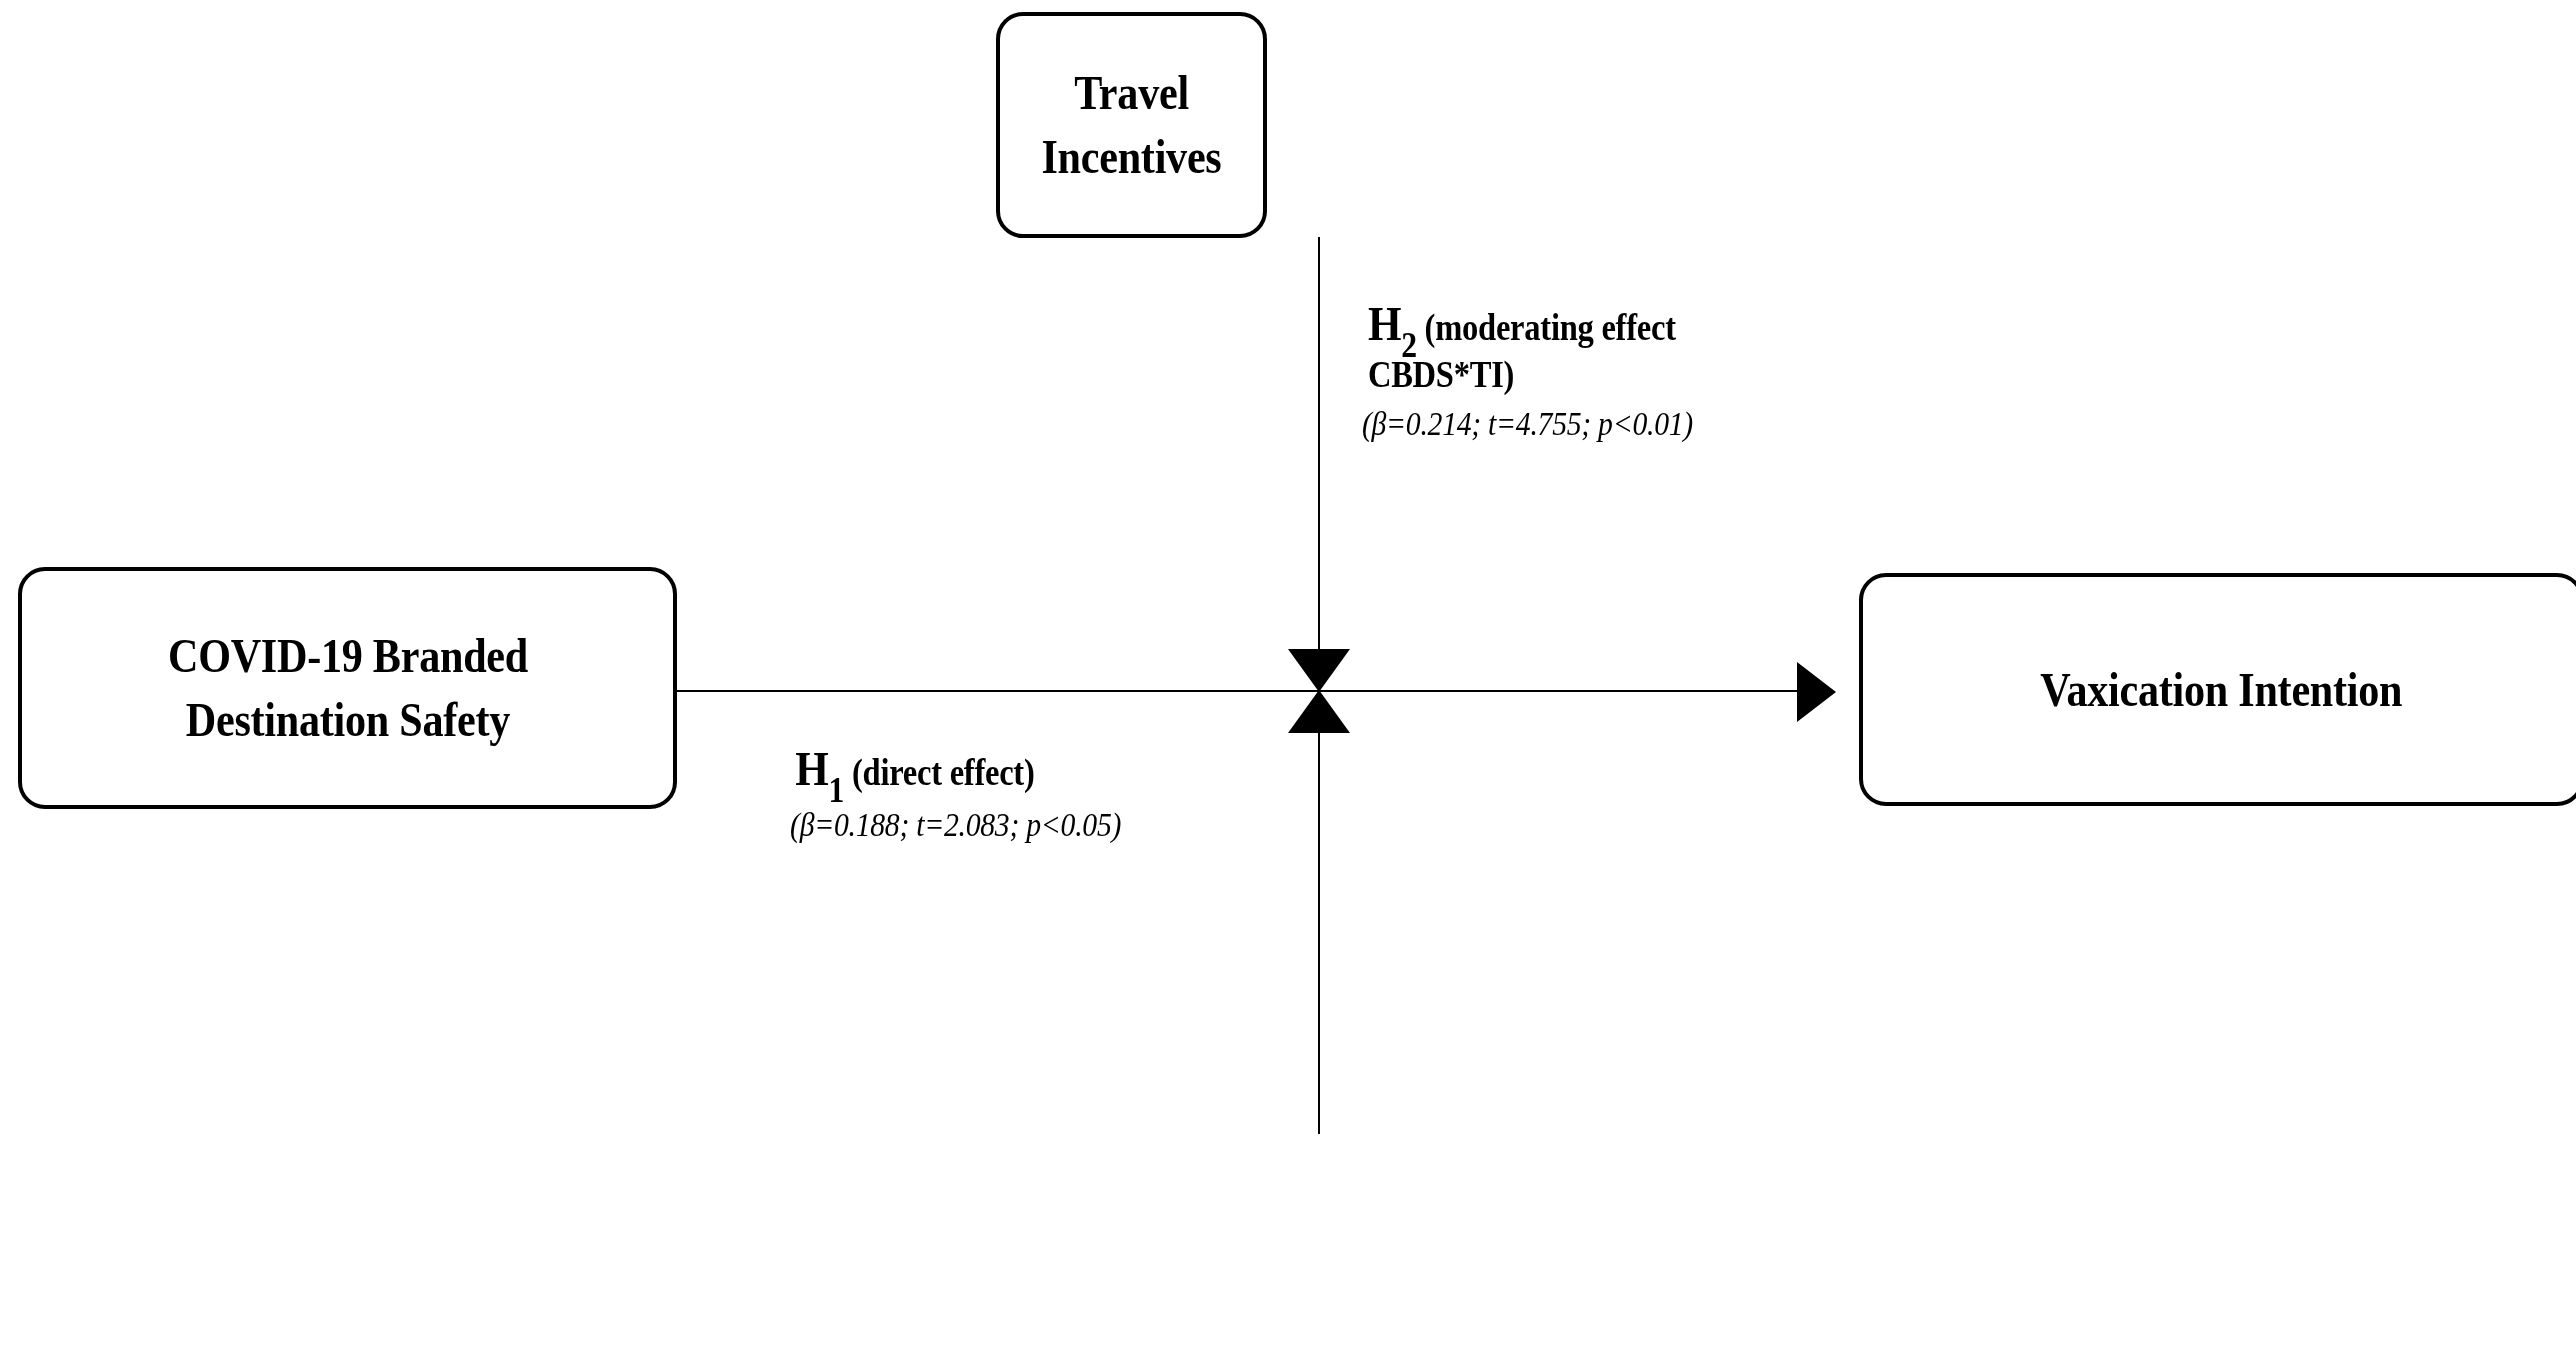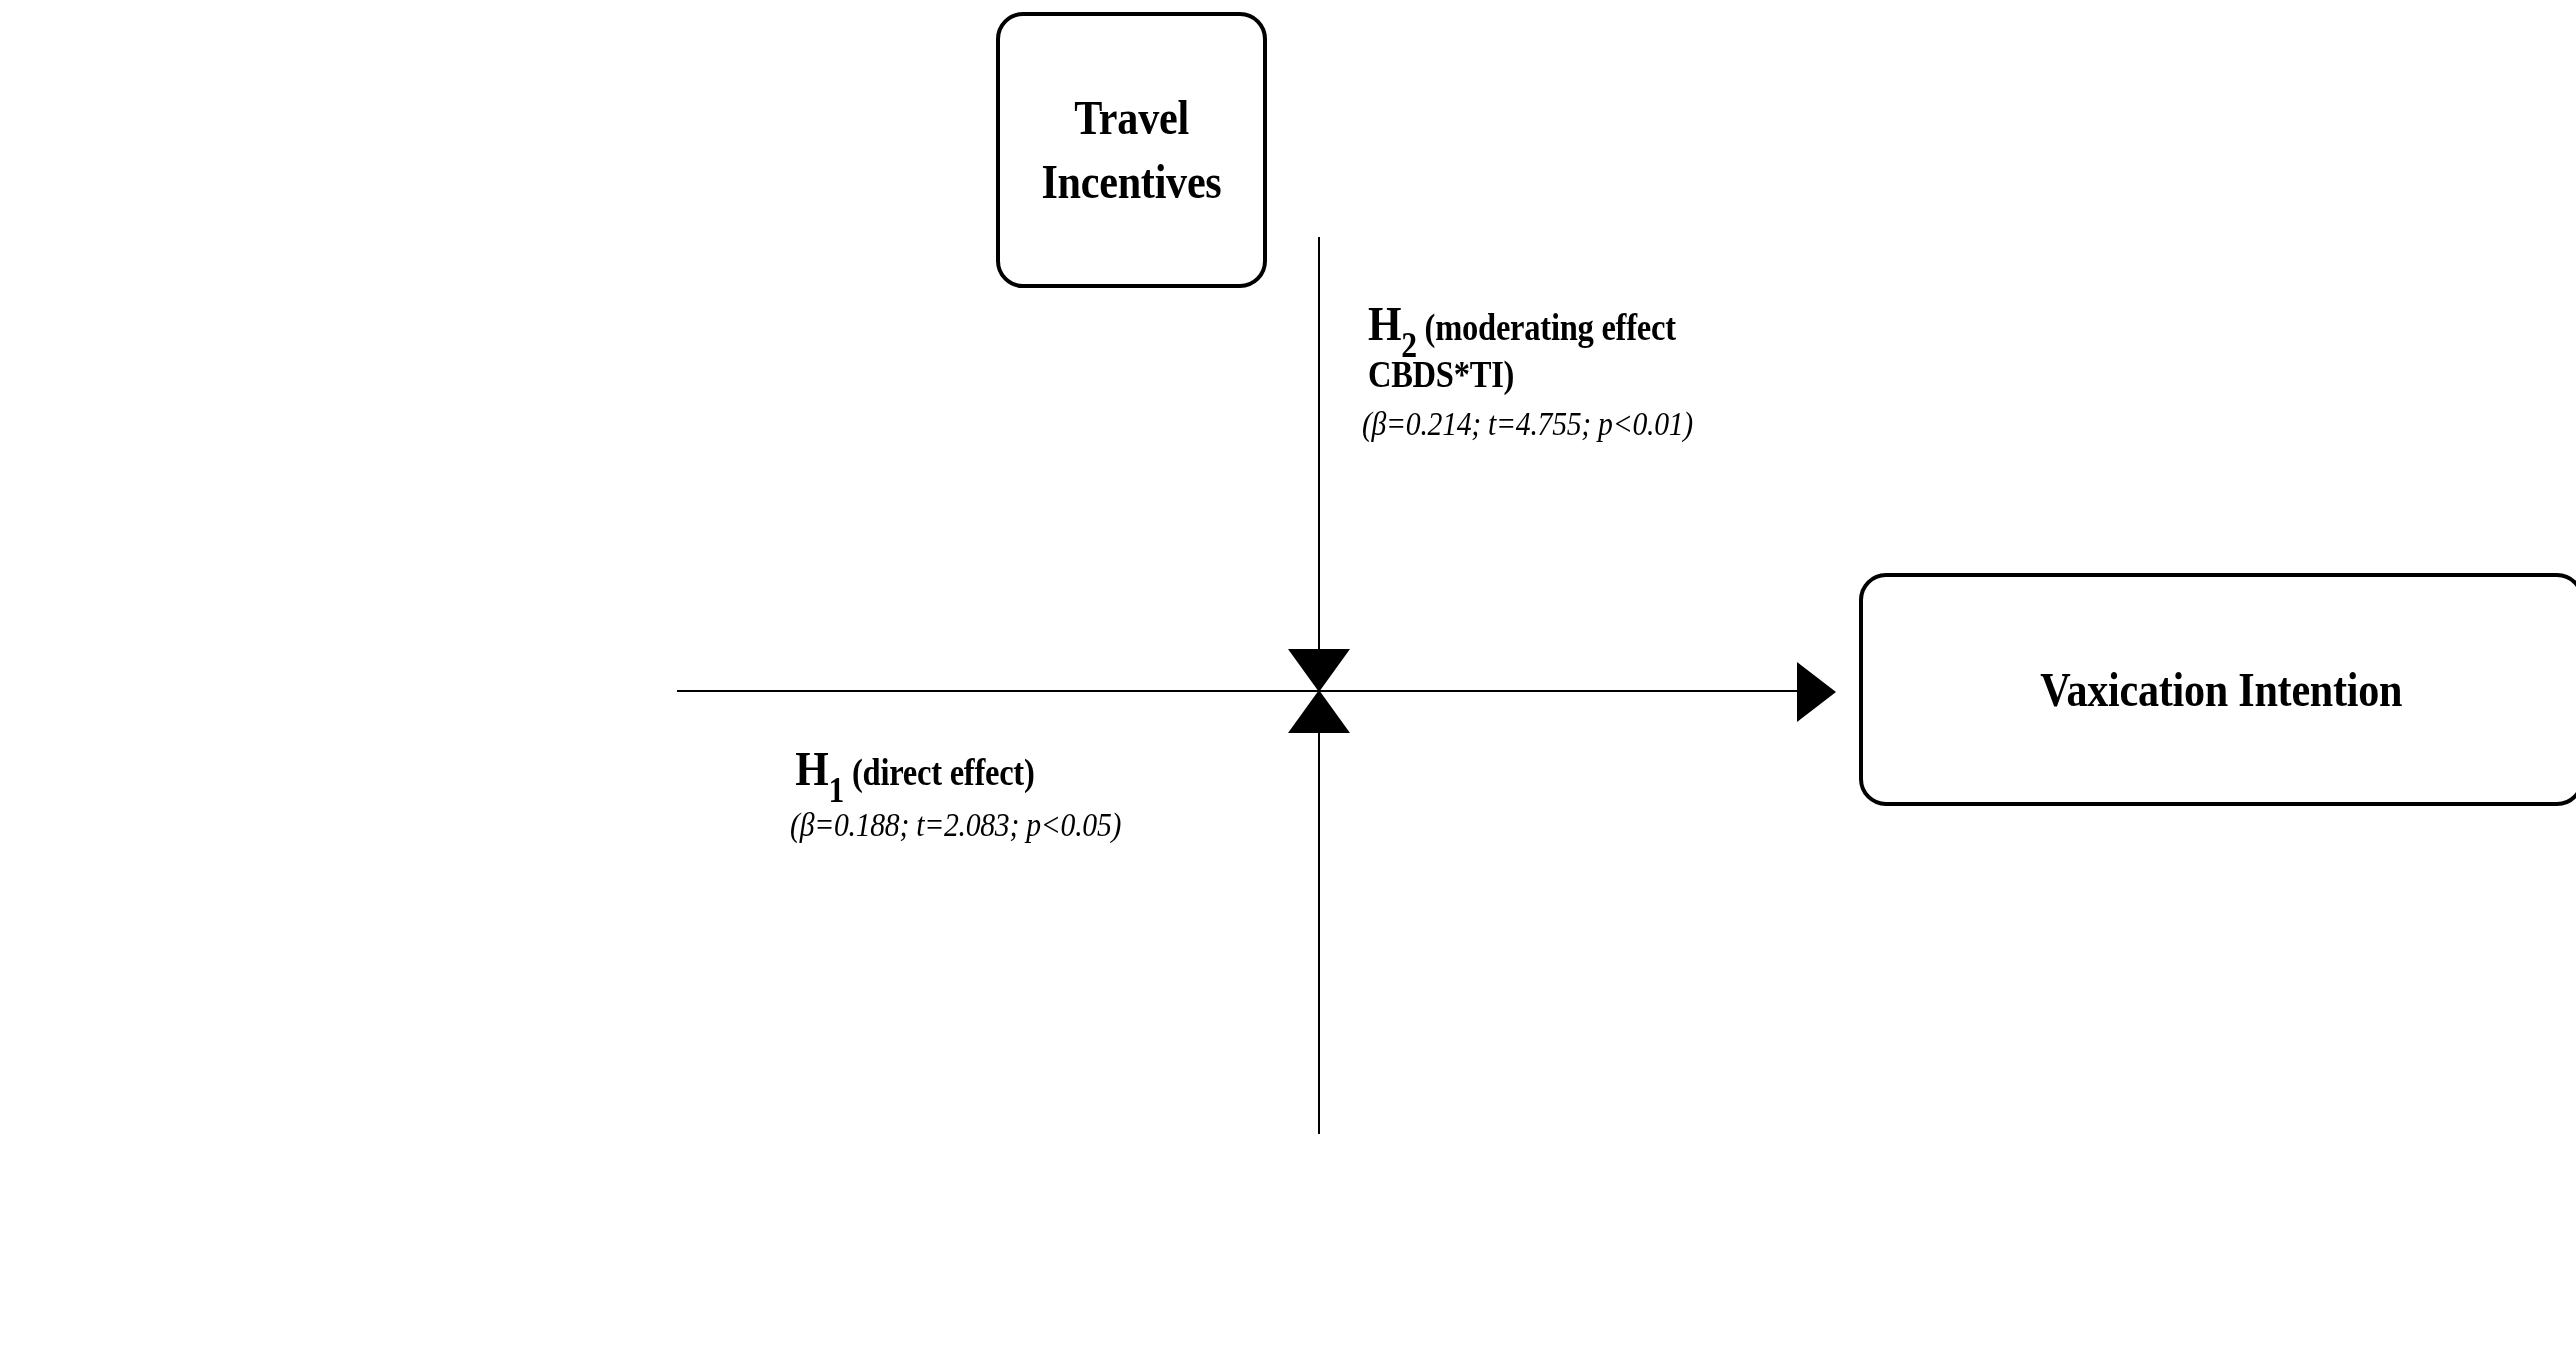--- a/index.html
+++ b/index.html
@@ -30,21 +30,21 @@
   .node .node-label{
     font-weight:bold;
     font-size:49px;
     line-height:1.30;
     letter-spacing:-0.3px;
     transform:scaleX(0.86);
     transform-origin:center center;
     white-space:pre-line;
     padding:0 10.7px;
   }
-  #node-travel-incentives{ left:996px; top:12px;   width:271px;  height:276px; }
+  #node-travel-incentives{ left:996px; top:12px;   width:271px;  height:226px; }
   #node-cbds{             left:18px;   top:567px;  width:659px; height:242px; }
   #node-vaxication{       left:1859px; top:573px;  width:725px; height:233px; }
   #node-travel-shaming{   left:1001px; top:1134px; width:270px;  height:211px; }
 
   
   .conn-line{ position:absolute; background:#000000; }
 
   
   #line-vertical-top{    left:1318px; top:237px;  width:2.4px;  height:414px; }
   #line-vertical-bottom{ left:1318px; top:731px; width:2.4px;  height:403px; }
@@ -124,20 +124,24 @@
   <div class="conn-line" id="line-horizontal"></div>
 
   <div class="arrowhead" id="arrow-ti-down"></div>
   <div class="arrowhead" id="arrow-ts-up"></div>
   <div class="arrowhead" id="arrow-direct-right"></div>
 
   <div class="node" id="node-travel-incentives">
     <div class="node-label">Travel Incentives</div>
   </div>
 
+  <div class="node" id="node-cbds">
+    <div class="node-label">COVID-19 Branded
+Destination Safety</div>
+  </div>
 
   <div class="node" id="node-vaxication">
     <div class="node-label">Vaxication Intention</div>
   </div>
 
 
   <div class="hyp" id="hyp-h2">
     <div class="hyp-main"><span class="hnum">H</span><span class="hsub">2</span><span> (moderating effect
 CBDS*TI)</span></div>
     <div class="hyp-stats">(β=0.214; t=4.755; p&lt;0.01)</div>

